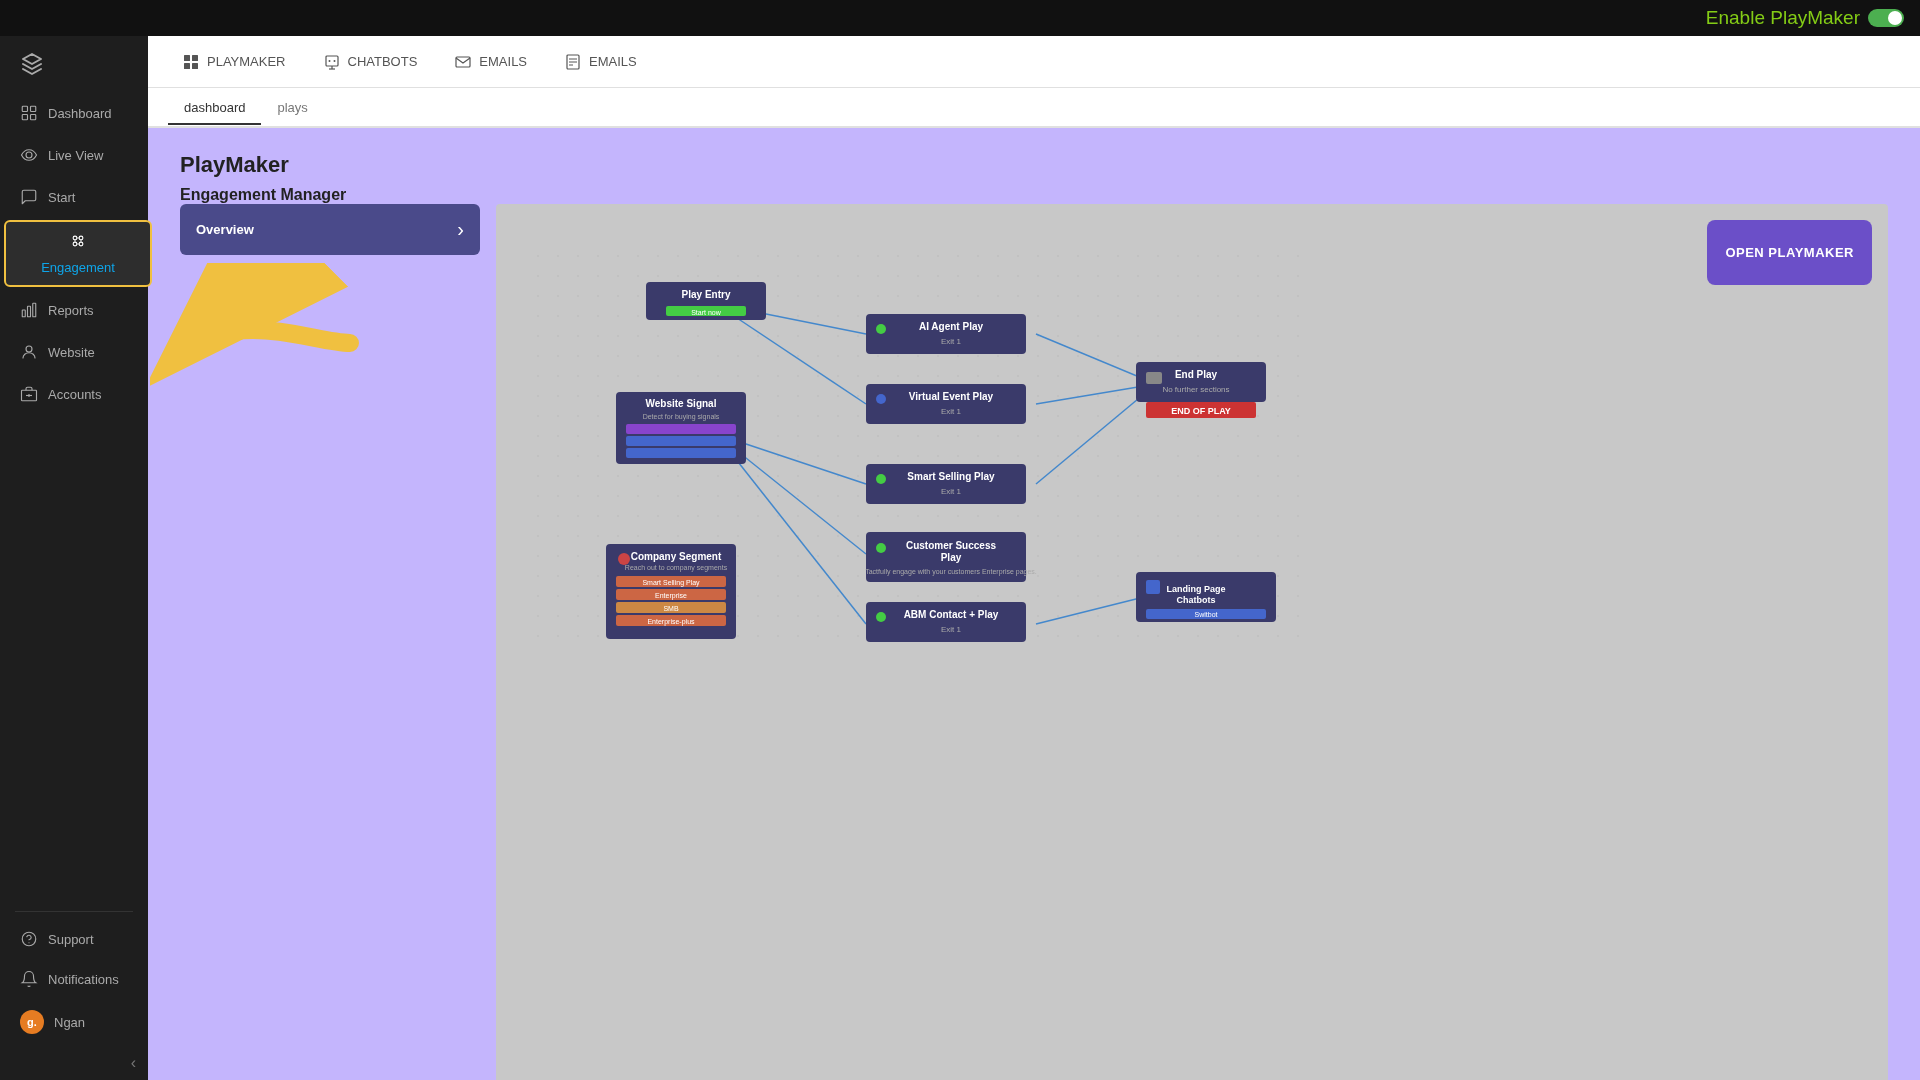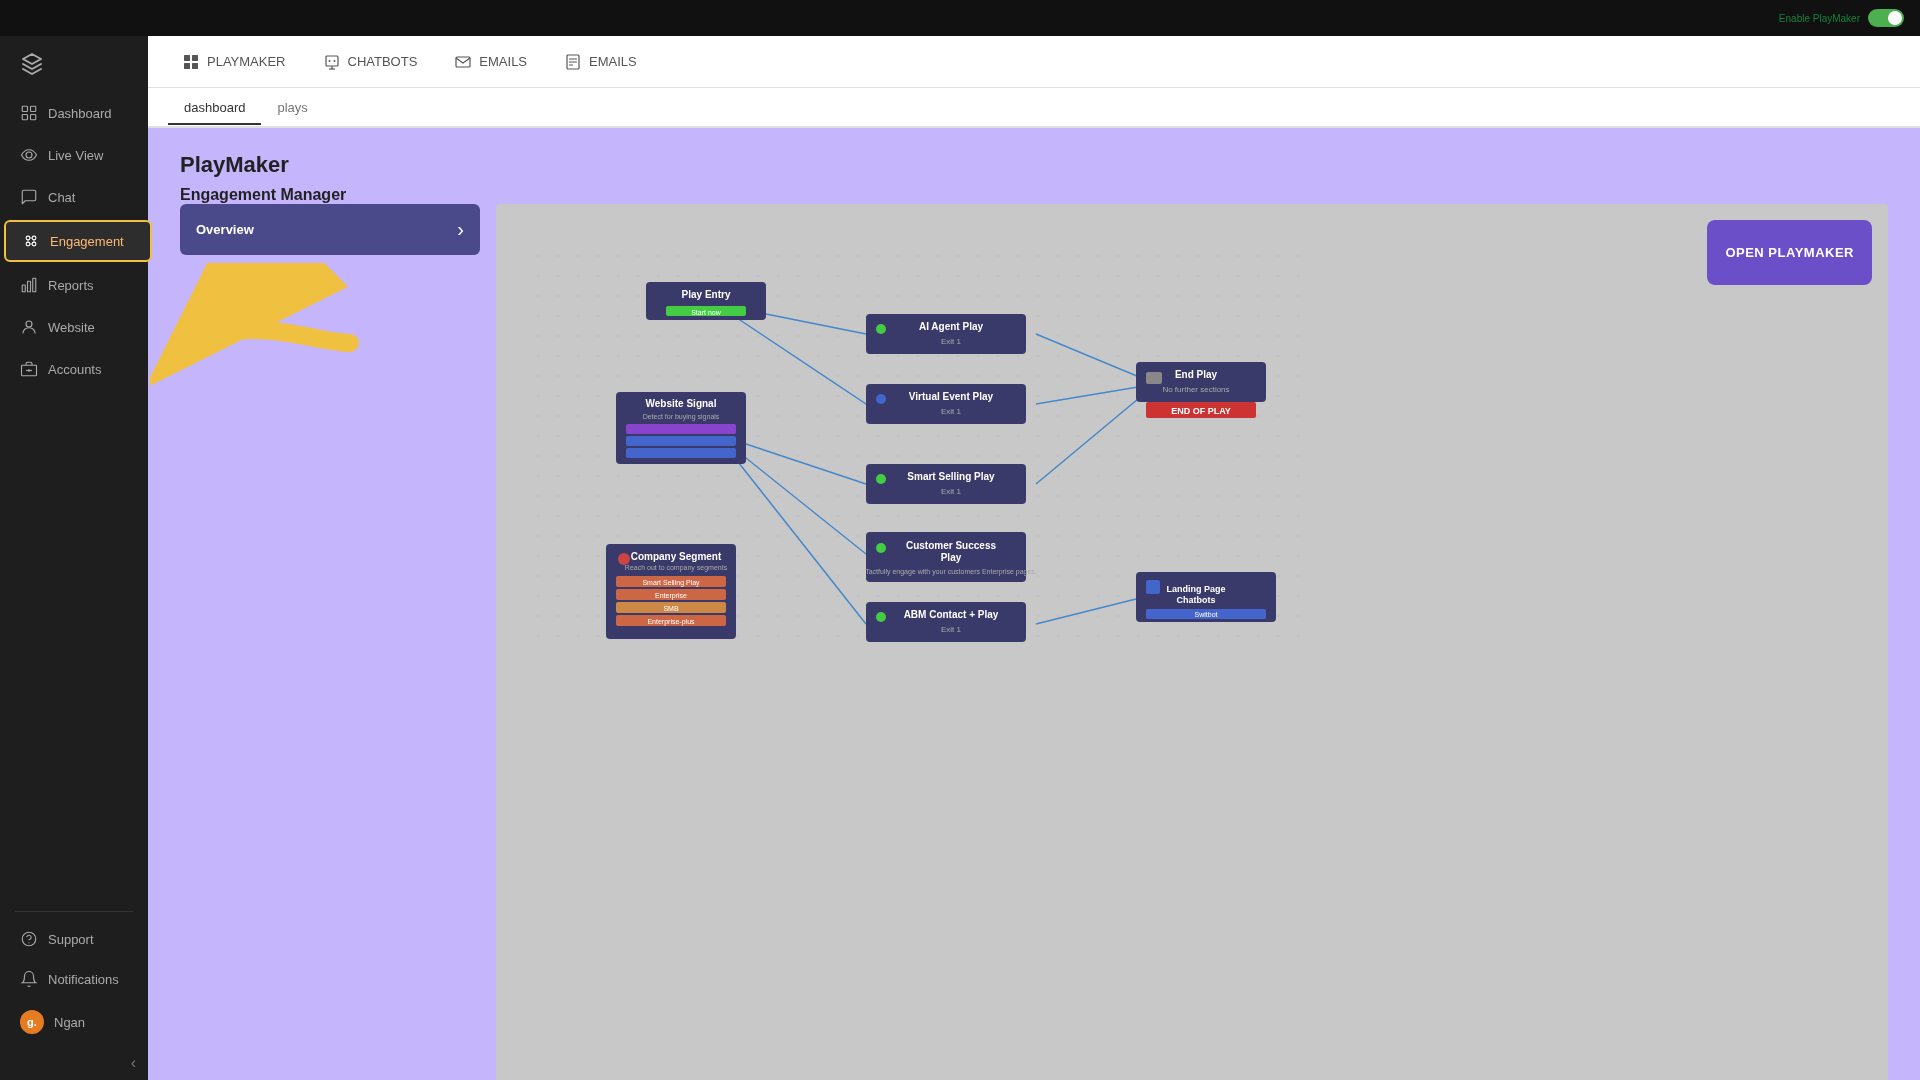--- a/index.html
+++ b/index.html
@@ -18,21 +18,21 @@
       padding-top: 36px; flex-shrink: 0; position: relative; z-index: 10;
     }
     .sidebar-logo {
       width: 100%; padding: 16px 20px 16px 20px; display: flex; align-items: center;
     }
     .sidebar-logo svg { width: 24px; height: 24px; }
     .sidebar-item {
       width: 100%; padding: 10px 16px; display: flex; align-items: center; gap: 10px;
       color: #aaa; font-size: 13px; cursor: pointer; border-radius: 6px; margin: 2px 4px;
     }
-    .sidebar-item.active { background: #2d2d2d; color: #fdba74; border: 2px solid #f0c040; border-radius: 6px; }
+    .sidebar-item.active { background: #2d2d2d; color: #0ea5e9; border: 2px solid #f0c040; border-radius: 6px; flex-direction: column; }
     .sidebar-item-icon { width: 18px; height: 18px; flex-shrink: 0; }
     .sidebar-bottom {
       margin-top: auto; width: 100%; 
     }
     .sidebar-divider { width: 80%; height: 1px; background: #333; margin: 8px auto; }
     .collapse-btn {
       width: 100%; display: flex; justify-content: flex-end; padding: 8px 12px;
       color: #777; cursor: pointer;
     }
 
@@ -104,21 +104,21 @@
       background: #6b4fc8; color: #fff; border: none; padding: 25px 18px;
       font-size: 13px; font-weight: 600; border-radius: 8px; cursor: pointer;
       letter-spacing: 0.5px;
     }
 
     
     .enable-row {
       position: fixed; top: 0; right: 0; height: 36px;
       display: flex; align-items: center; gap: 8px; padding-right: 16px;
     }
-    .enable-label { font-size: 10px; color: #15803d; }
+    .enable-label { font-size: 19px; color: #84cc16; }
     .toggle {
       width: 36px; height: 18px; background: #4caf50; border-radius: 9px;
       position: relative; cursor: pointer;
     }
     .toggle-knob {
       position: absolute; right: 2px; top: 2px;
       width: 14px; height: 14px; background: #fff; border-radius: 50%;
     }
 
     
@@ -159,21 +159,21 @@
       <circle cx="12" cy="12" r="4" stroke="#aaa" stroke-width="1.5"></circle>
       <path d="M2 12s3.5-7 10-7 10 7 10 7-3.5 7-10 7-10-7-10-7z" stroke="#aaa" stroke-width="1.5"></path>
     </svg>
     <span>Live View</span>
   </div>
 
   <div class="sidebar-item">
     <svg class="sidebar-item-icon" viewBox="0 0 24 24" fill="none">
       <path d="M21 15a2 2 0 01-2 2H7l-4 4V5a2 2 0 012-2h14a2 2 0 012 2z" stroke="#aaa" stroke-width="1.5" stroke-linejoin="round"></path>
     </svg>
-    <span>Chat</span>
+    <span>Start</span>
   </div>
 
   <div class="sidebar-item active">
     <svg class="sidebar-item-icon" viewBox="0 0 24 24" fill="none">
       <circle cx="8" cy="8" r="2.5" stroke="#fff" stroke-width="1.5"></circle>
       <circle cx="16" cy="8" r="2.5" stroke="#fff" stroke-width="1.5"></circle>
       <circle cx="8" cy="16" r="2.5" stroke="#fff" stroke-width="1.5"></circle>
       <circle cx="16" cy="16" r="2.5" stroke="#fff" stroke-width="1.5"></circle>
       <line x1="10.5" y1="8" x2="13.5" y2="8" stroke="#fff" stroke-width="1"></line>
       <line x1="8" y1="10.5" x2="8" y2="13.5" stroke="#fff" stroke-width="1"></line>

